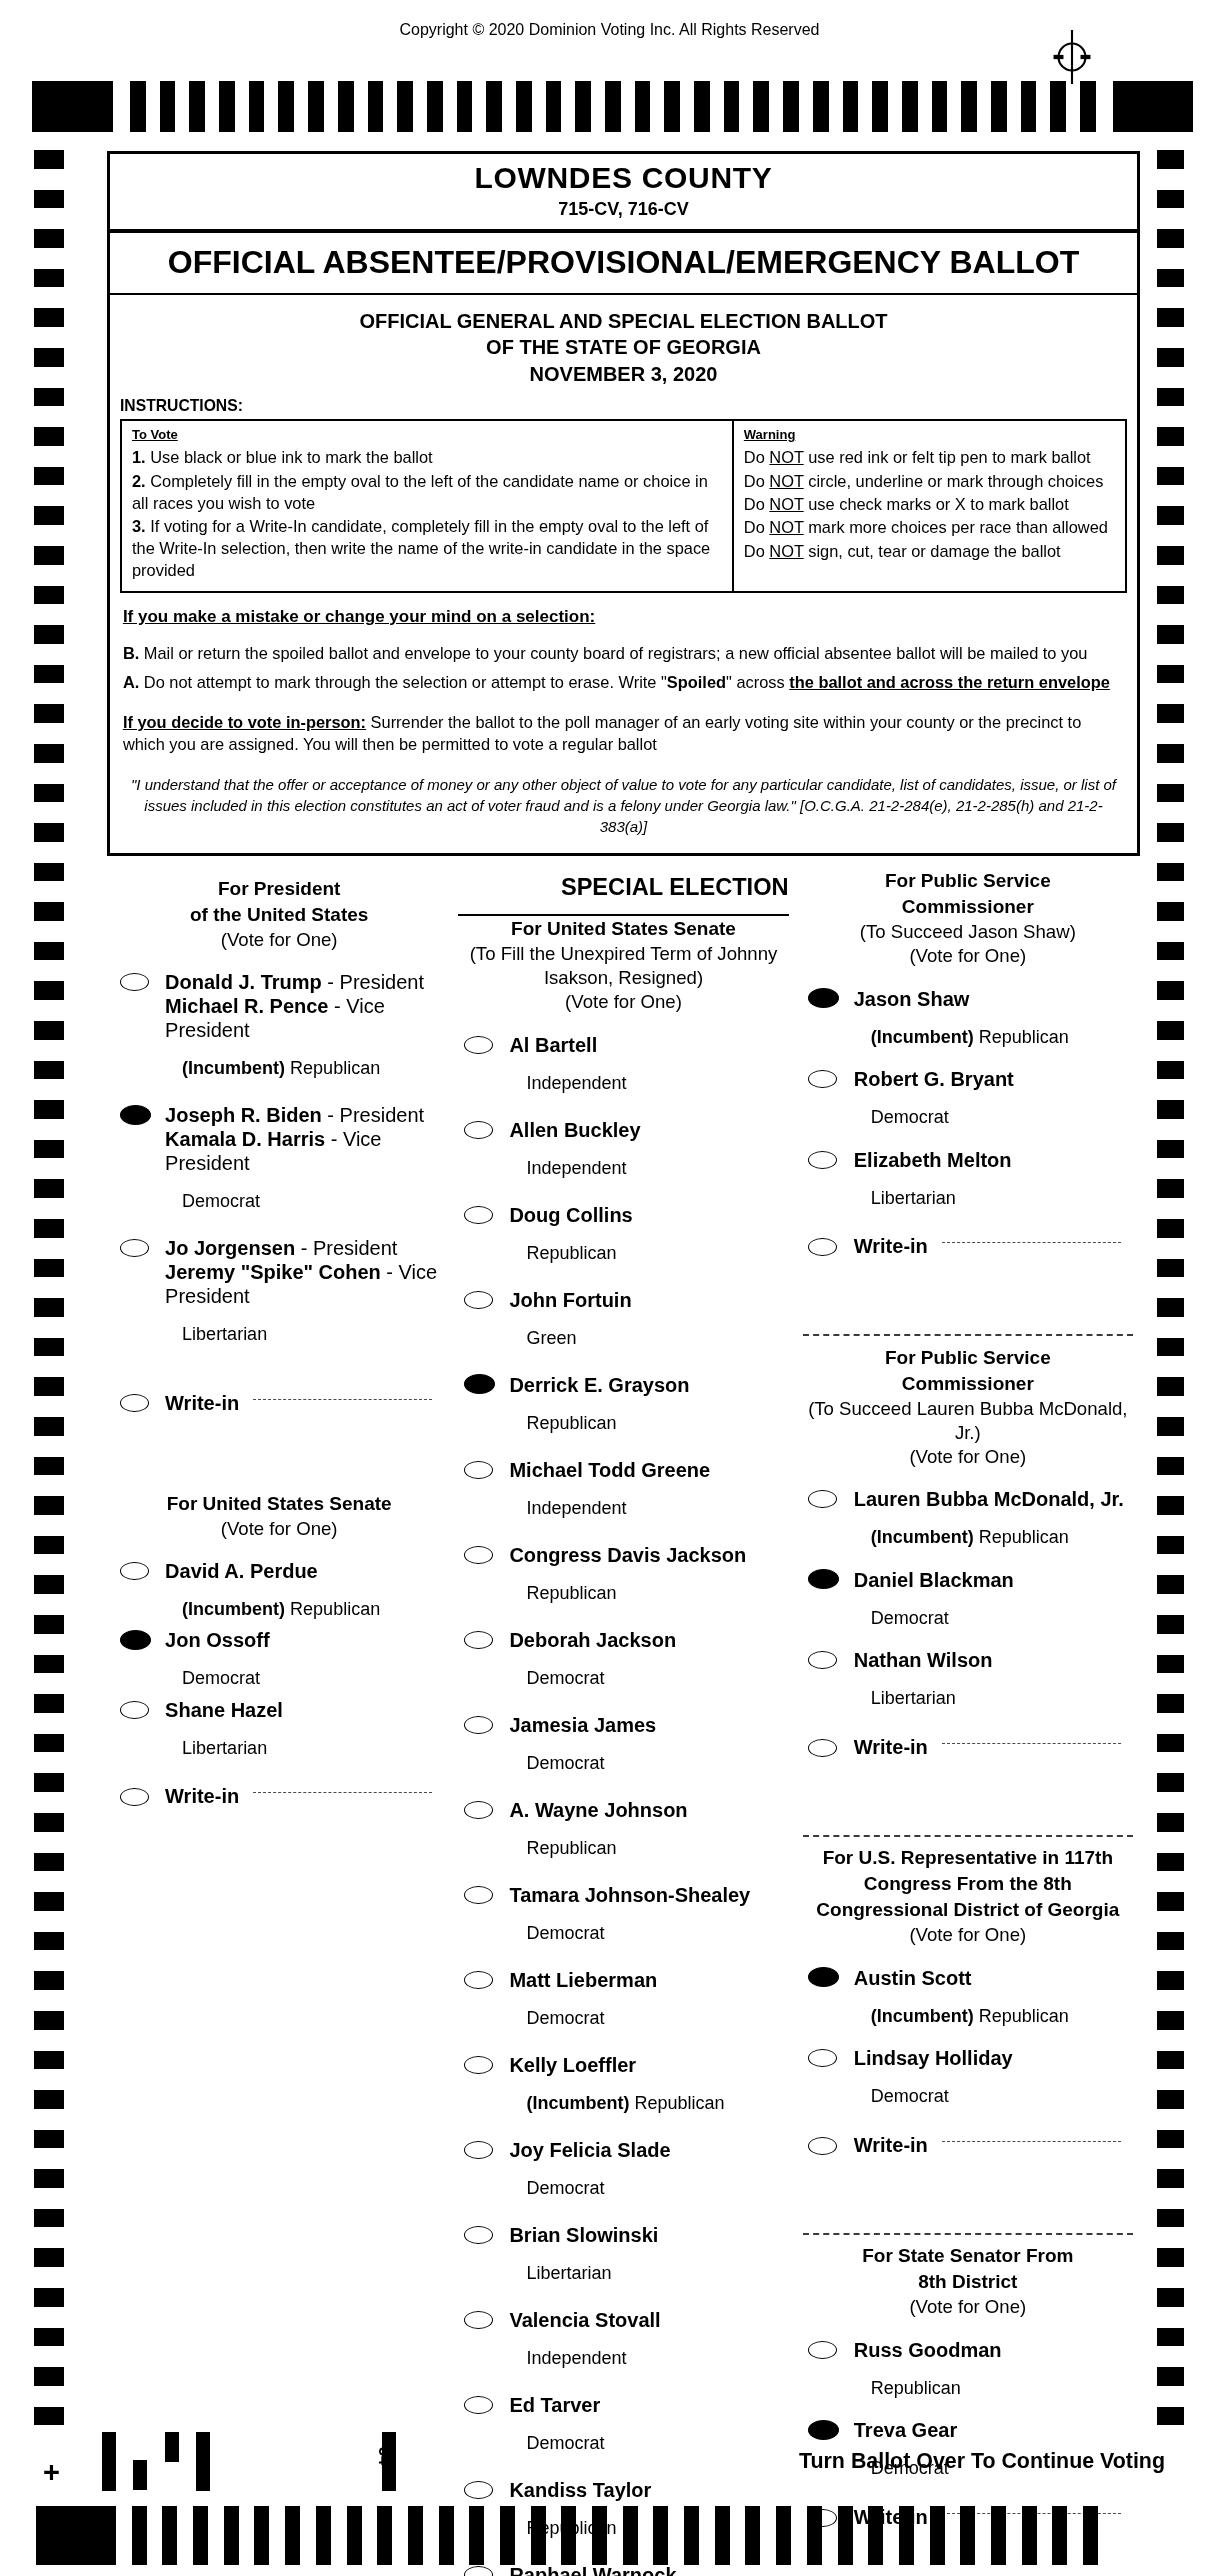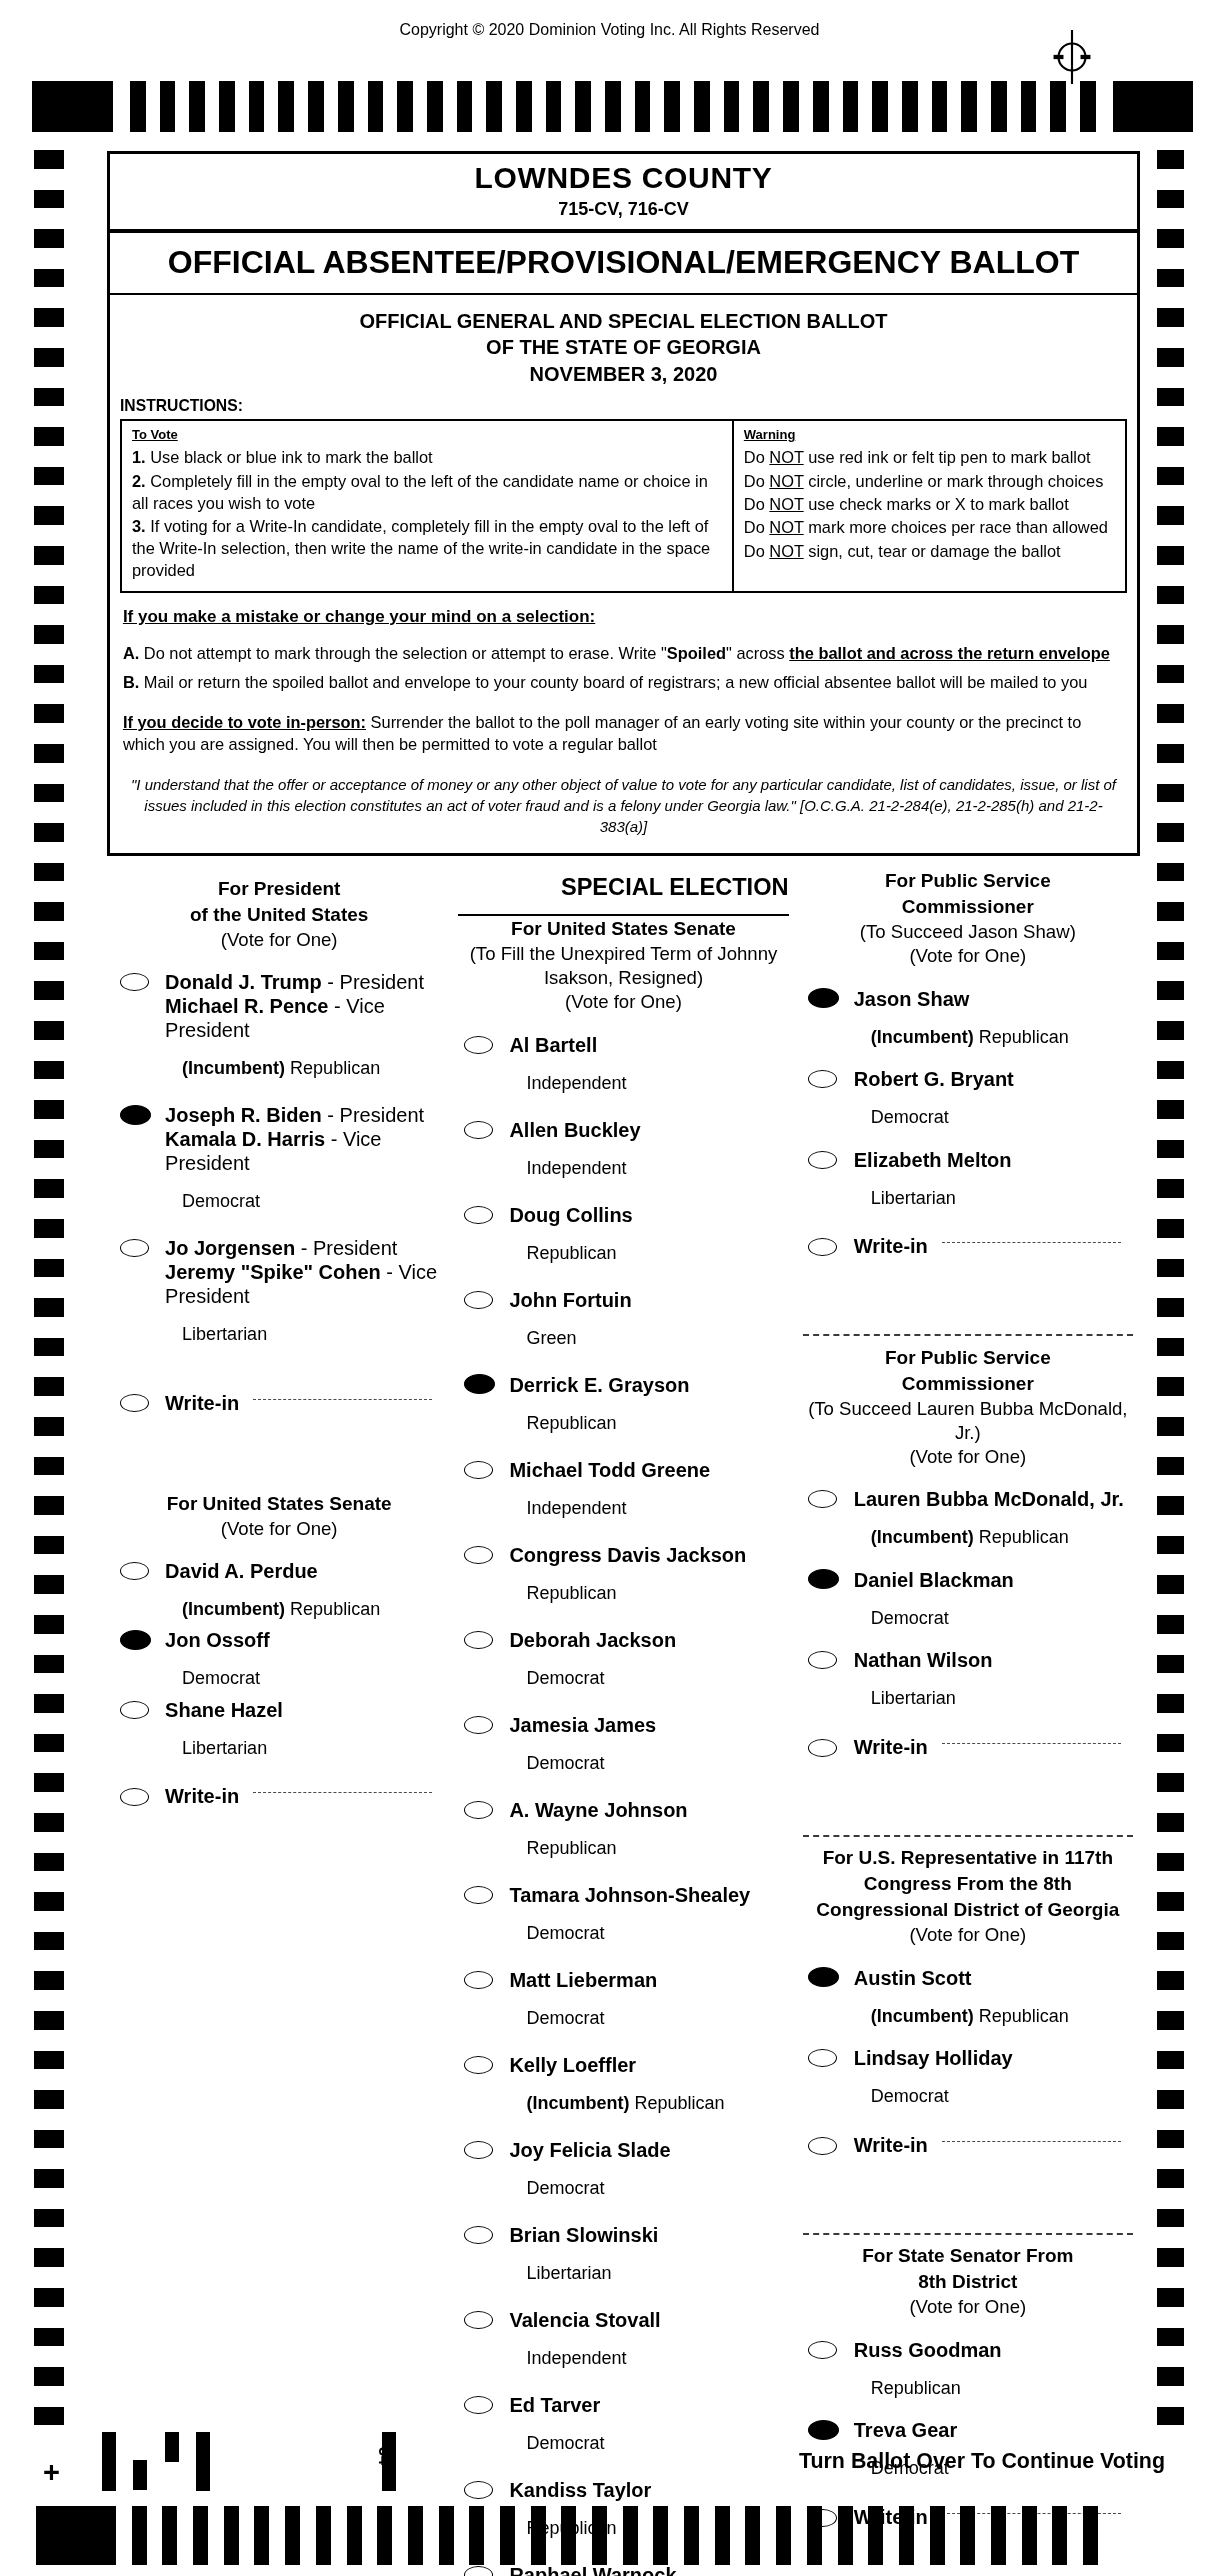--- a/index.html
+++ b/index.html
@@ -288,22 +288,22 @@
               <div class="item"><span>Do </span><span style="text-decoration: underline;">NOT</span><span> circle, underline or mark through choices</span></div>
               <div class="item"><span>Do </span><span style="text-decoration: underline;">NOT</span><span> use check marks or X to mark ballot</span></div>
               <div class="item"><span>Do </span><span style="text-decoration: underline;">NOT</span><span> mark more choices per race than allowed</span></div>
               <div class="item"><span>Do </span><span style="text-decoration: underline;">NOT</span><span> sign, cut, tear or damage the ballot</span></div>
             </div>
         </div>
       </div>
       <div class="mistake">
         <div class="mistake-title">If you make a mistake or change your mind on a selection:</div>
         <div id="mistake-items">
+            <div class="item"><span style="font-weight: bold;">B.</span><span> Mail or return the spoiled ballot and envelope to your county board of registrars; a new official absentee ballot will be mailed to you</span></div>
             <div class="item"><span style="font-weight: bold;">A.</span><span> Do not attempt to mark through the selection or attempt to erase.  Write "</span><span style="font-weight: bold;">Spoiled</span><span>" across </span><span class="bu">the ballot and across the return envelope</span></div>
-            <div class="item"><span style="font-weight: bold;">B.</span><span> Mail or return the spoiled ballot and envelope to your county board of registrars; a new official absentee ballot will be mailed to you</span></div>
           </div>
       </div>
       <div class="inperson" id="in-person"><span class="bu">If you decide to vote in-person:</span><span>  Surrender the ballot to the poll manager of an early voting site within your county or the precinct to which you are assigned.  You will then be permitted to vote a regular ballot</span></div>
       <div class="legal">"I understand that the offer or acceptance of money or any other object of value to vote for any particular candidate, list of candidates, issue, or list of issues included in this election constitutes an act of voter fraud and is a felony under Georgia law." [O.C.G.A. 21-2-284(e), 21-2-285(h) and 21-2-383(a)]</div>
     </div>
   </div>
 
   <div class="columns" id="columns">
       <div class="col col1">
         <div class="race p-pres">

